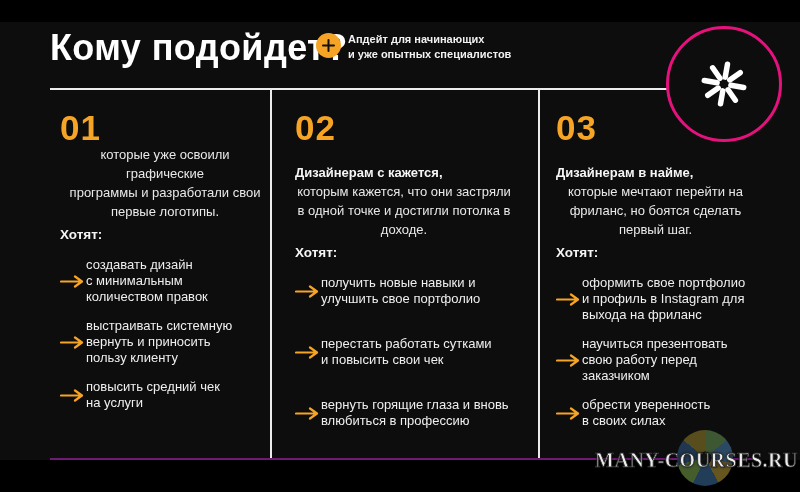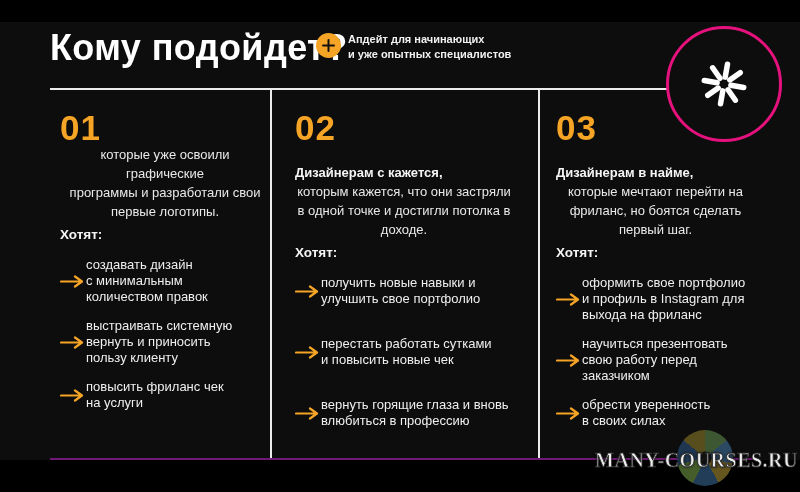--- a/index.html
+++ b/index.html
@@ -131,21 +131,21 @@
               <path d="M1 6.5 H21 M15 1.5 L22 6.5 L15 11.5" stroke="#F5A425" stroke-width="2.2" fill="none" stroke-linecap="round" stroke-linejoin="round"></path>
             </svg>
           <div class="item-text">выстраивать системную
 вернуть и приносить
 пользу клиенту</div>
         </div>
         <div class="item">
           <svg width="24" height="13" viewBox="0 0 24 13">
               <path d="M1 6.5 H21 M15 1.5 L22 6.5 L15 11.5" stroke="#F5A425" stroke-width="2.2" fill="none" stroke-linecap="round" stroke-linejoin="round"></path>
             </svg>
-          <div class="item-text">повысить фриланс чек
+          <div class="item-text">повысить средний чек
 на услуги</div>
         </div>
       </div>
     </div>
 
     <div class="col col-2">
       <div class="num">02</div>
       <div class="lead">Дизайнерам с кажется,</div>
       <div class="desc">которым кажется, что они застряли
 в одной точке и достигли потолка в
@@ -157,21 +157,21 @@
               <path d="M1 6.5 H21 M15 1.5 L22 6.5 L15 11.5" stroke="#F5A425" stroke-width="2.2" fill="none" stroke-linecap="round" stroke-linejoin="round"></path>
             </svg>
           <div class="item-text">получить новые навыки и
 улучшить свое портфолио</div>
         </div>
         <div class="item">
           <svg width="24" height="13" viewBox="0 0 24 13">
               <path d="M1 6.5 H21 M15 1.5 L22 6.5 L15 11.5" stroke="#F5A425" stroke-width="2.2" fill="none" stroke-linecap="round" stroke-linejoin="round"></path>
             </svg>
           <div class="item-text">перестать работать сутками
-и повысить новые чек</div>
+и повысить свои чек</div>
         </div>
         <div class="item">
           <svg width="24" height="13" viewBox="0 0 24 13">
               <path d="M1 6.5 H21 M15 1.5 L22 6.5 L15 11.5" stroke="#F5A425" stroke-width="2.2" fill="none" stroke-linecap="round" stroke-linejoin="round"></path>
             </svg>
           <div class="item-text">вернуть горящие глаза и вновь
 влюбиться в профессию</div>
         </div>
       </div>
     </div>

